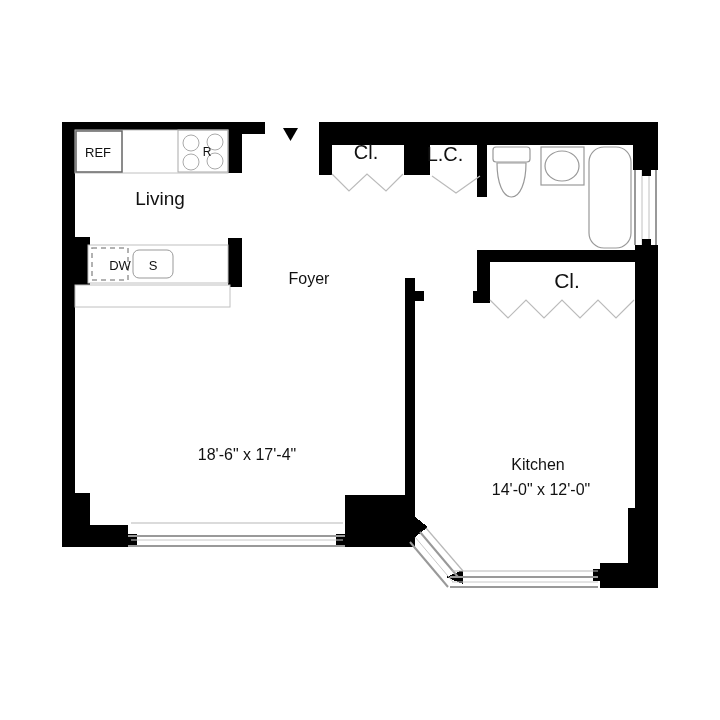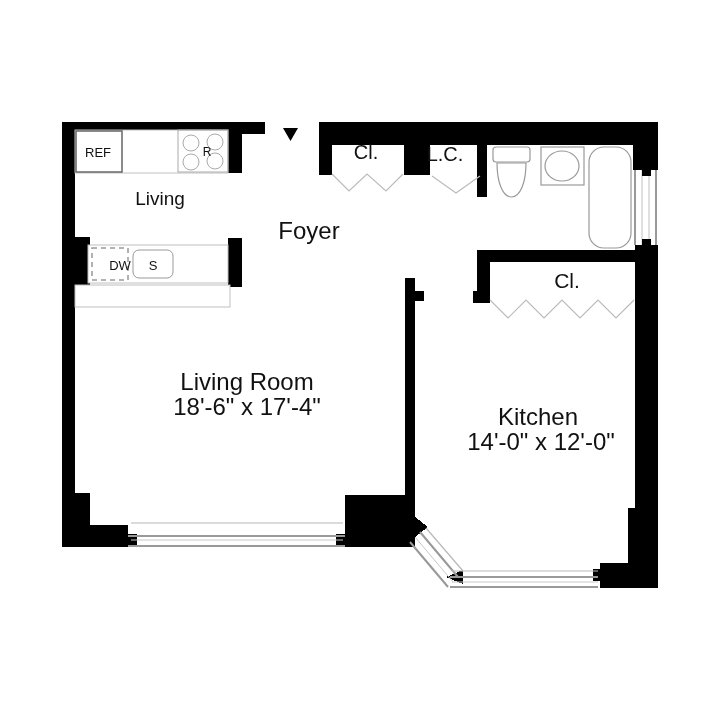--- a/index.html
+++ b/index.html
@@ -11,21 +11,21 @@
     overflow:hidden;
   }
   .plan svg{position:absolute;left:0;top:0;}
   .label{
     position:absolute;
     transform:translate(-50%,-50%);
     color:#111;
     white-space:nowrap;
     line-height:1;
   }
-  .room-label{font-size:24px;}
+  .room-label{font-size:16px;margin-top:48px;}
   .kitchen-label{font-size:19px;}
   .closet-label{font-size:20px;}
   .closet-label-lg{font-size:21px;}
   .fixture-label{font-size:13px;}
   .fixture-label-sm{font-size:12px;}
 </style>
 </head>
 <body>
 
 <div class="plan">
@@ -121,21 +121,20 @@
       <line x1="656" y1="170" x2="656" y2="245" stroke="#999999" stroke-width="2"></line>
       <rect x="642" y="170" width="9" height="6" fill="#000000"></rect>
       <rect x="642" y="239" width="9" height="6" fill="#000000"></rect>
     </g>
   </svg>
 
   <div class="label kitchen-label" style="left:160px;top:198px;">Living</div>
 
   <div class="label room-label" style="left:309px;top:231px;">Foyer</div>
 
-  <div class="label room-label" style="left:247px;top:382px;">Living Room</div>
   <div class="label room-label" style="left:247px;top:407px;">18'-6" x 17'-4"</div>
 
   <div class="label room-label" style="left:538px;top:417px;">Kitchen</div>
   <div class="label room-label" style="left:541px;top:442px;">14'-0" x 12'-0"</div>
 
   <div class="label closet-label" style="left:366px;top:152px;">Cl.</div>
 
   <div class="label closet-label" style="left:445px;top:154px;text-align:right;">L.C.</div>
 
   <div class="label closet-label-lg label" style="left:567px;top:280px;">Cl.</div>

